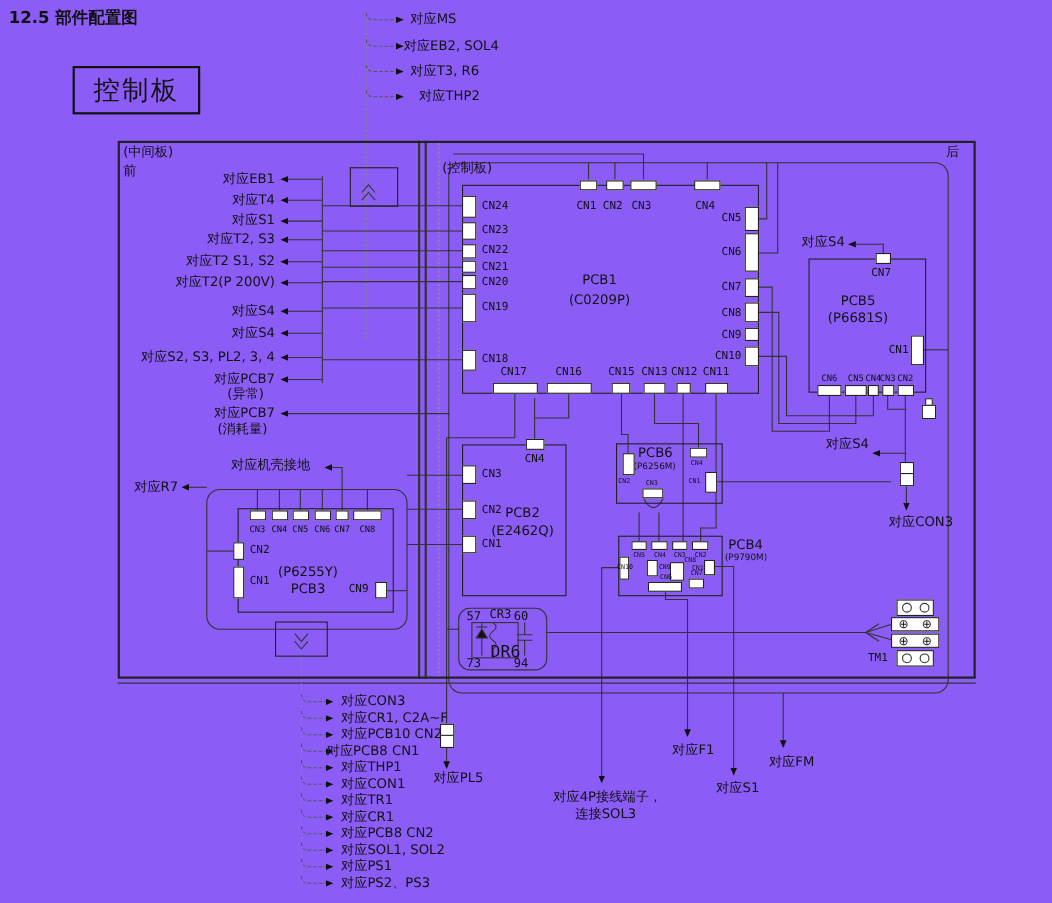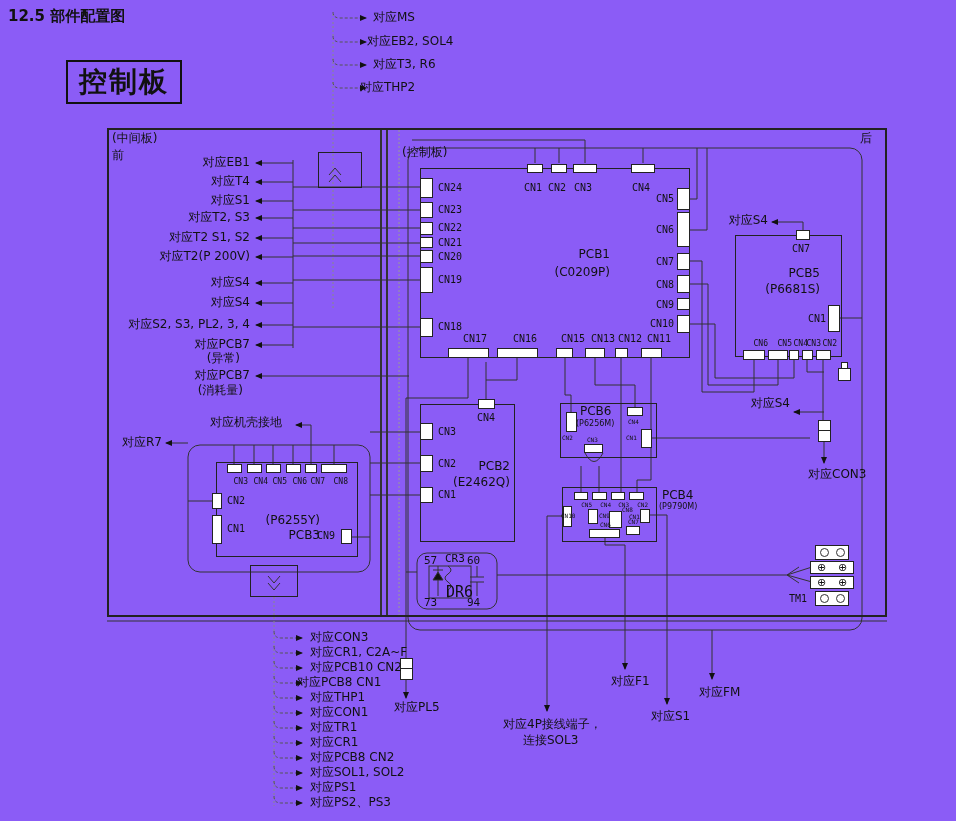--- a/index.html
+++ b/index.html
@@ -1,29 +1,29 @@
 <!DOCTYPE html>
 <html><head>
 <meta charset="utf-8">
 <style>
   html,body{margin:0;padding:0;background:#fff}
   #stage{position:relative;width:956px;height:821px;background:#8b5cf6;overflow:hidden;
          font-family:"DejaVu Sans","Liberation Sans",sans-serif;color:#111}
   .lbl{position:absolute;font-size:12px;line-height:13px;white-space:nowrap;color:#111}
   .rt{text-align:right}
-  .ct{text-align:right}
+  .ct{text-align:center}
   .cn{position:absolute;border:1px solid #222;background:#fff;box-sizing:border-box}
   .cnl{position:absolute;font-size:10px;line-height:10px;white-space:nowrap;
        font-family:"DejaVu Sans Mono","Liberation Mono",monospace;color:#111}
   .small{font-size:8px;line-height:8px}
   .tiny{font-size:6px;line-height:6px}
   .pcb{position:absolute;border:1.5px solid #222;background:transparent;box-sizing:border-box}
   .frame{position:absolute;border:2px solid #222;background:transparent;box-sizing:border-box}
   .titlebox{position:absolute;border:2px solid #111;display:flex;align-items:center;justify-content:center;
-            font-size:28px;font-weight:bold;letter-spacing:2px}
+            font-size:24px;font-weight:normal;letter-spacing:2px}
   .fuse{position:absolute;width:13px;height:22px;border:1px solid #222;background:#fff;box-sizing:border-box}
   .fuse>div{height:50%;border-bottom:1px solid #222;box-sizing:border-box}
   .tmrow{position:absolute;border:1px solid #222;background:#fff;box-sizing:border-box;
          display:flex;align-items:center;justify-content:space-around}
   .circ{width:7px;height:7px;border:1px solid #333;border-radius:50%;background:#fff}
   .screw{font-size:11px;line-height:11px;color:#111}
   svg{position:absolute;left:0;top:0}
 </style>
 </head>
 <body>
@@ -157,21 +157,21 @@
       <polyline points="268,583 274,590 280,583"></polyline>
     </g>
   </svg>
 
   <div class="lbl" style="left:8px;top:10px;font-size:15px;font-weight:bold">12.5 部件配置图</div>
   <div class="titlebox" style="left:66px;top:60px;width:112px;height:40px">控制板</div>
 
   <div class="lbl" style="left:373px;top:11px">对应MS</div>
   <div class="lbl" style="left:367px;top:35px">对应EB2, SOL4</div>
   <div class="lbl" style="left:373px;top:58px">对应T3, R6</div>
-  <div class="lbl" style="left:360px;top:81px">对应THP2</div>
+  <div class="lbl" style="left:381px;top:81px">对应THP2</div>
 
   <div class="frame" style="left:107px;top:128px;width:780px;height:489px"></div>
   <div class="lbl" style="left:112px;top:132px">(中间板)</div>
   <div class="lbl" style="left:112px;top:149px">前</div>
   <div class="lbl" style="left:402px;top:146px">(控制板)</div>
   <div class="lbl" style="left:860px;top:132px">后</div>
 
   <div class="cn" style="left:318px;top:152px;width:44px;height:36px;background:transparent"></div>
   <div class="cn" style="left:250px;top:565px;width:48px;height:32px;background:transparent"></div>
 

